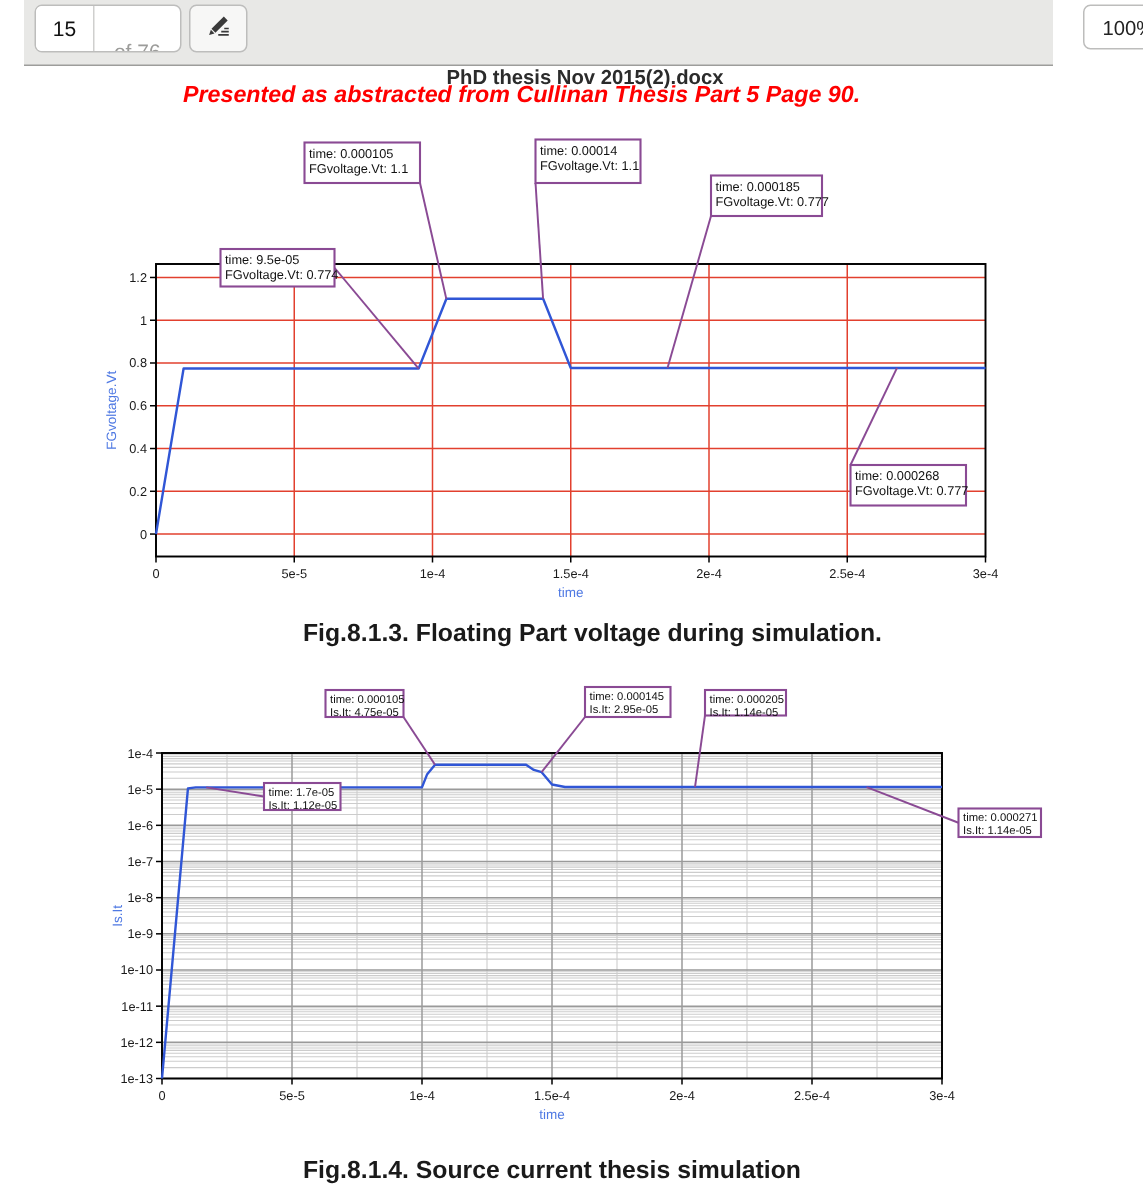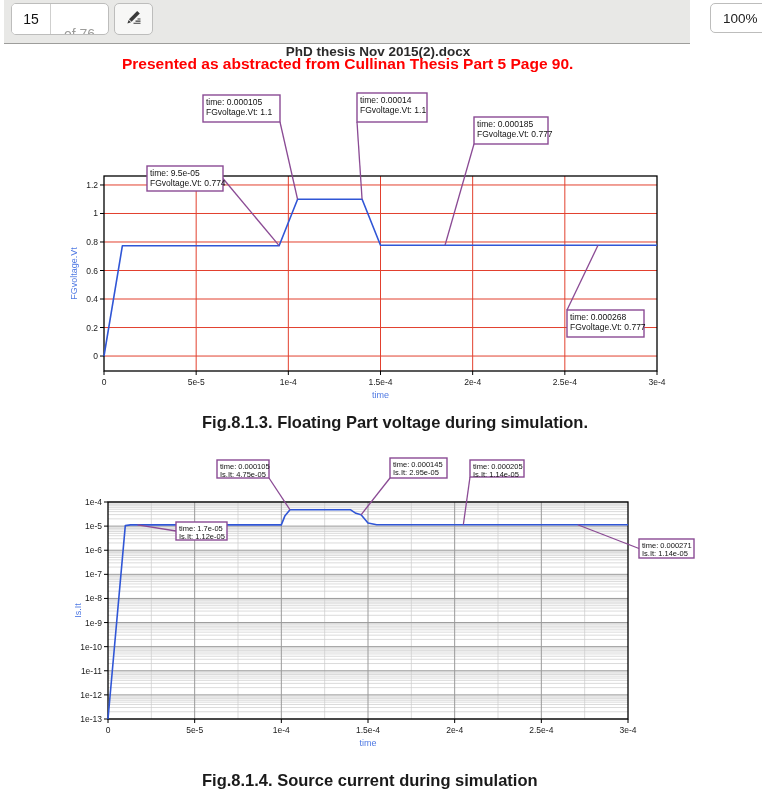--- a/index.html
+++ b/index.html
@@ -3,21 +3,21 @@
 <meta charset="utf-8">
 <style>
   html,body{margin:0;padding:0;}
   body{
     width:762px;height:798px;position:relative;overflow:hidden;
     background:#ffffff;font-family:"Liberation Sans",sans-serif;
     -webkit-font-smoothing:antialiased;
   }
   
   .toolbar{
-    position:absolute;left:4px;top:0;width:686px;height:43px;
+    position:absolute;left:16px;top:0;width:686px;height:43px;
     background:#e8e8e6;border-bottom:1px solid #9d9d9b;
   }
   .page-group{
     position:absolute;left:7px;top:3px;height:30px;display:flex;
     border:1px solid #bdbdbc;border-radius:5px;overflow:hidden;background:#fff;
   }
   .page-current{
     width:38px;display:flex;align-items:center;justify-content:center;
     background:#ffffff;color:#111;font-size:14px;border-right:1px solid #cfcfce;
   }
@@ -38,21 +38,21 @@
   .doc-subtitle{font-size:11.5px;color:#8f8f8d;line-height:15px;}
   .zoom-box{
     position:absolute;left:706px;top:3px;width:70px;height:30px;
     border:1px solid #bdbdbc;border-radius:5px;background:#ffffff;
     display:flex;align-items:center;color:#222;font-size:13.5px;padding-left:12px;
     box-sizing:border-box;
   }
   
   .red-heading{
     position:absolute;left:122px;top:55px;
-    font-size:15.5px;font-weight:bold;white-space:nowrap;
+    font-size:15.5px;font-weight:bold;white-space:nowrap;font-style:italic;
   }
   .fig-caption{
     position:absolute;left:202px;font-size:16.5px;font-weight:bold;color:#1a1a1a;
     white-space:nowrap;
   }
   #caption-1{top:413px;}
   #caption-2{top:771px;}
   .charts-layer{position:absolute;left:0;top:0;}
   .charts-layer text{font-family:"Liberation Sans",sans-serif;}
   .tick{font-size:8.5px;fill:#1a1a1a;}
@@ -300,14 +300,14 @@
         <text x="179" y="530.5" class="ann" font-size="7.5">time: 1.7e-05</text>
         <text x="179" y="539" class="ann" font-size="7.5">Is.It: 1.12e-05</text>
         <line x1="639" y1="548.5" x2="577.7333333333333" y2="524.7390719177762" stroke="#8a4a94" stroke-width="1.3"></line>
         <rect x="639" y="539" width="55" height="19" fill="#fff" stroke="#8a4a94" stroke-width="1.4"></rect>
         <text x="642" y="547.5" class="ann" font-size="7.5">time: 0.000271</text>
         <text x="642" y="556" class="ann" font-size="7.5">Is.It: 1.14e-05</text>
       </g>
   </svg>
 
   <div class="fig-caption" id="caption-1">Fig.8.1.3. Floating Part voltage during simulation.</div>
-  <div class="fig-caption" id="caption-2">Fig.8.1.4. Source current during simulation</div>
+  <div class="fig-caption" id="caption-2">Fig.8.1.4. Source current thesis simulation</div>
 </div>
 
 </body></html>

